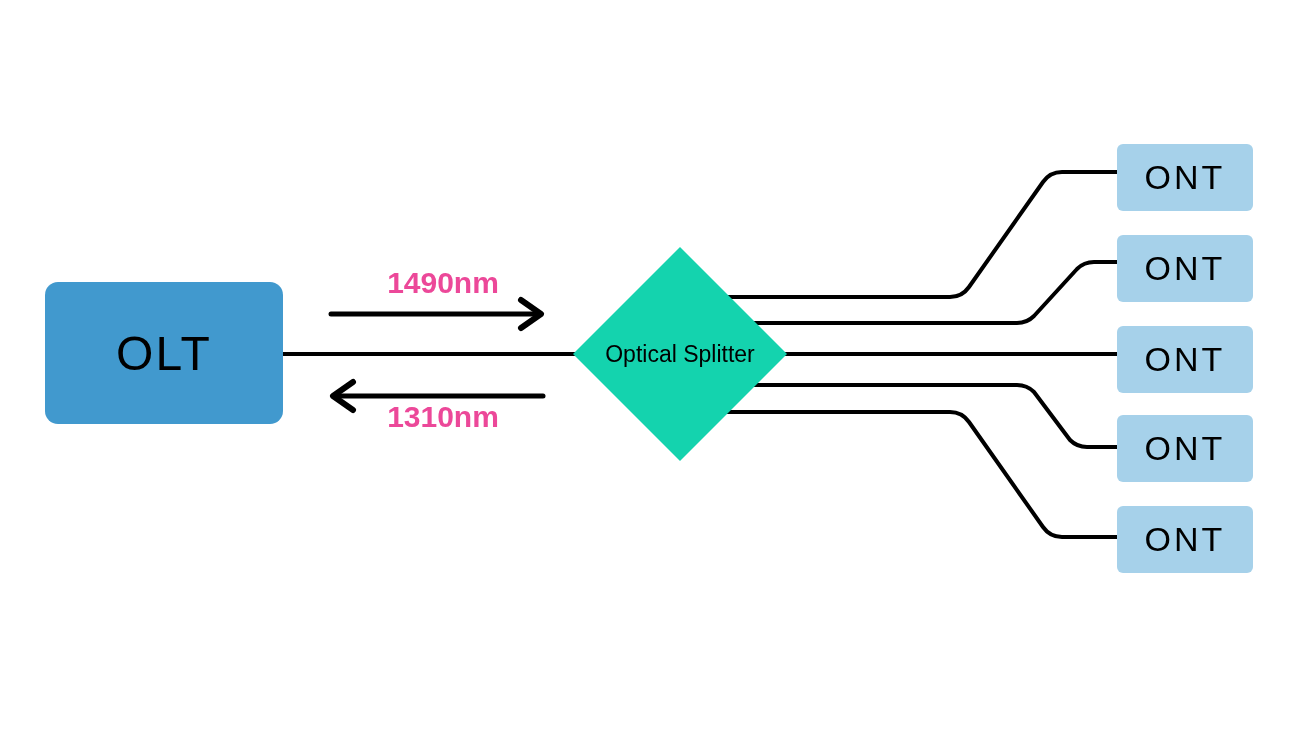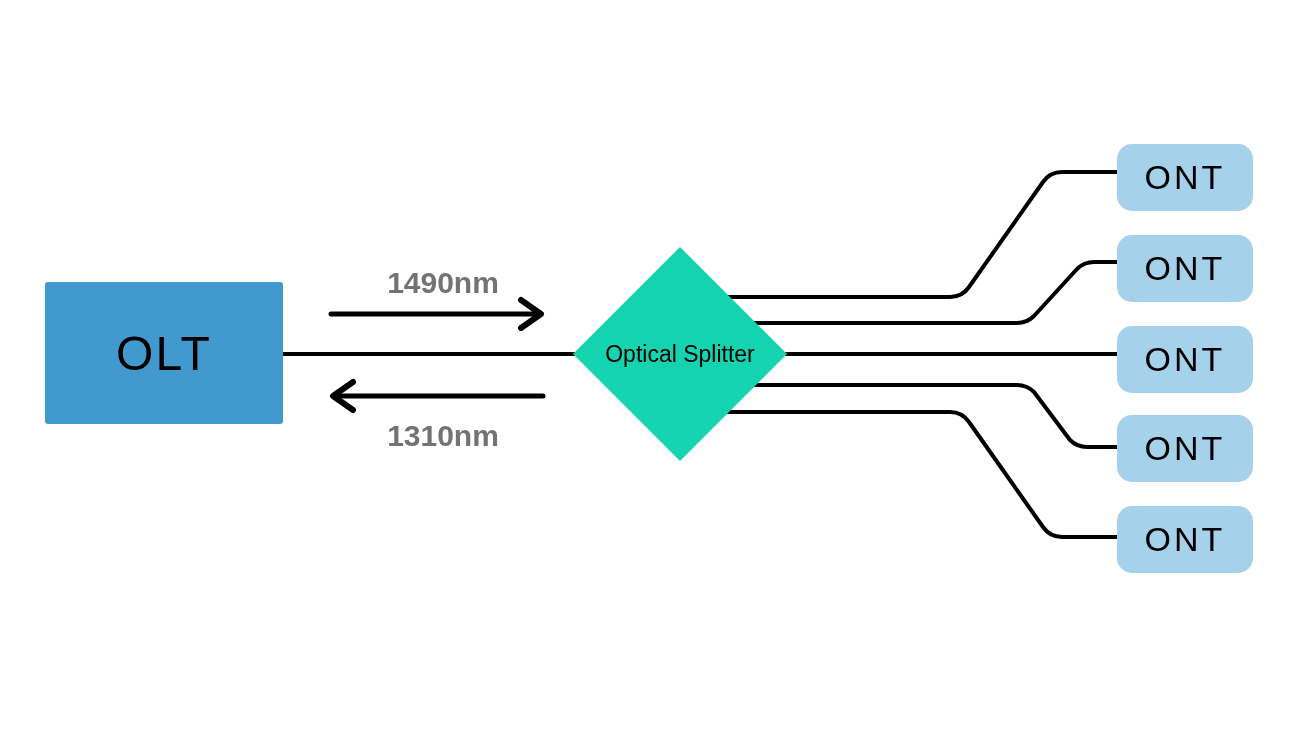--- a/index.html
+++ b/index.html
@@ -33,30 +33,30 @@
     position: absolute;
     display: flex;
     align-items: center;
     justify-content: center;
     color: #000000;
   }
 
   .olt-node {
     left: 45px; top: 282px;
     width: 238px; height: 142px;
-    border-radius: 3px;
+    border-radius: 13px;
     font-size: 48px;
     font-weight: 500;
     letter-spacing: 2px;
   }
 
   .ont-node {
     left: 1117px;
     width: 136px; height: 67px;
-    border-radius: 15px;
+    border-radius: 6px;
     font-size: 34px;
     font-weight: 400;
     letter-spacing: 3px;
   }
   .ont-1 { top: 144px; }
   .ont-2 { top: 235px; }
   .ont-3 { top: 326px; }
   .ont-4 { top: 415px; }
   .ont-5 { top: 506px; }
 
@@ -72,24 +72,24 @@
     color: #000000;
   }
 
   .flow-label {
     position: absolute;
     left: 333px;
     width: 220px;
     text-align: center;
     font-size: 30px;
     font-weight: 700;
-    color: #737373;
+    color: #ec4899;
   }
   .flow-down { top: 266px; }
-  .flow-up { top: 419px; }
+  .flow-up { top: 400px; }
 </style>
 </head>
 <body>
 
 <div class="canvas">
 
   <svg class="wires" viewBox="0 0 1312 736">
 
     <line class="fiber" x1="283" y1="354" x2="1117" y2="354"></line>
 

